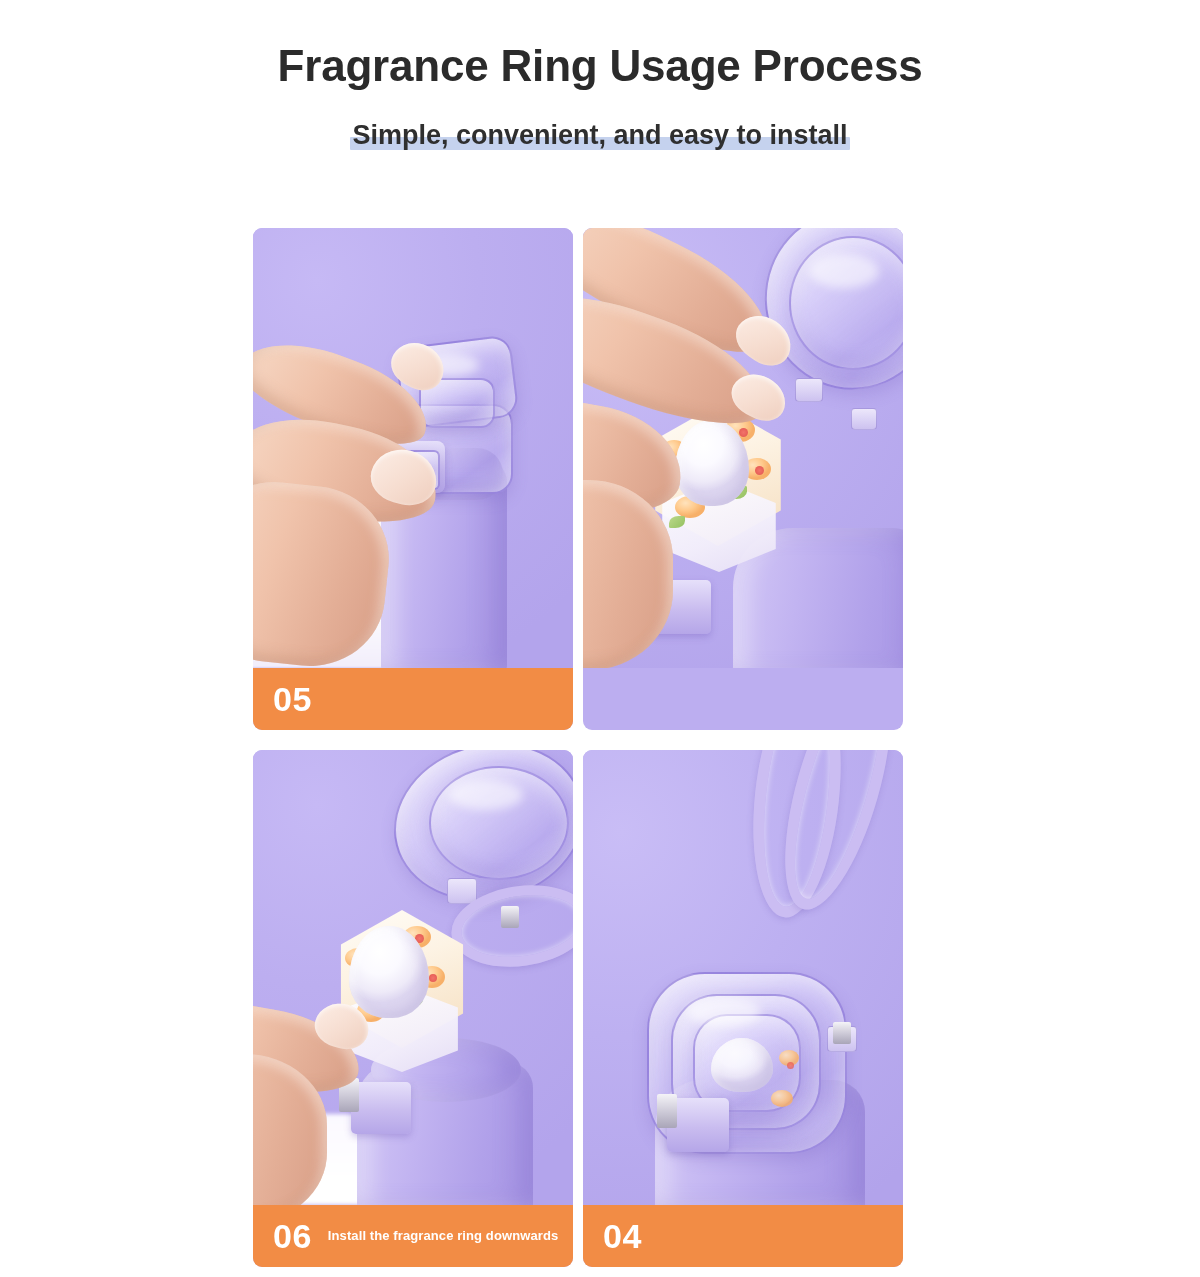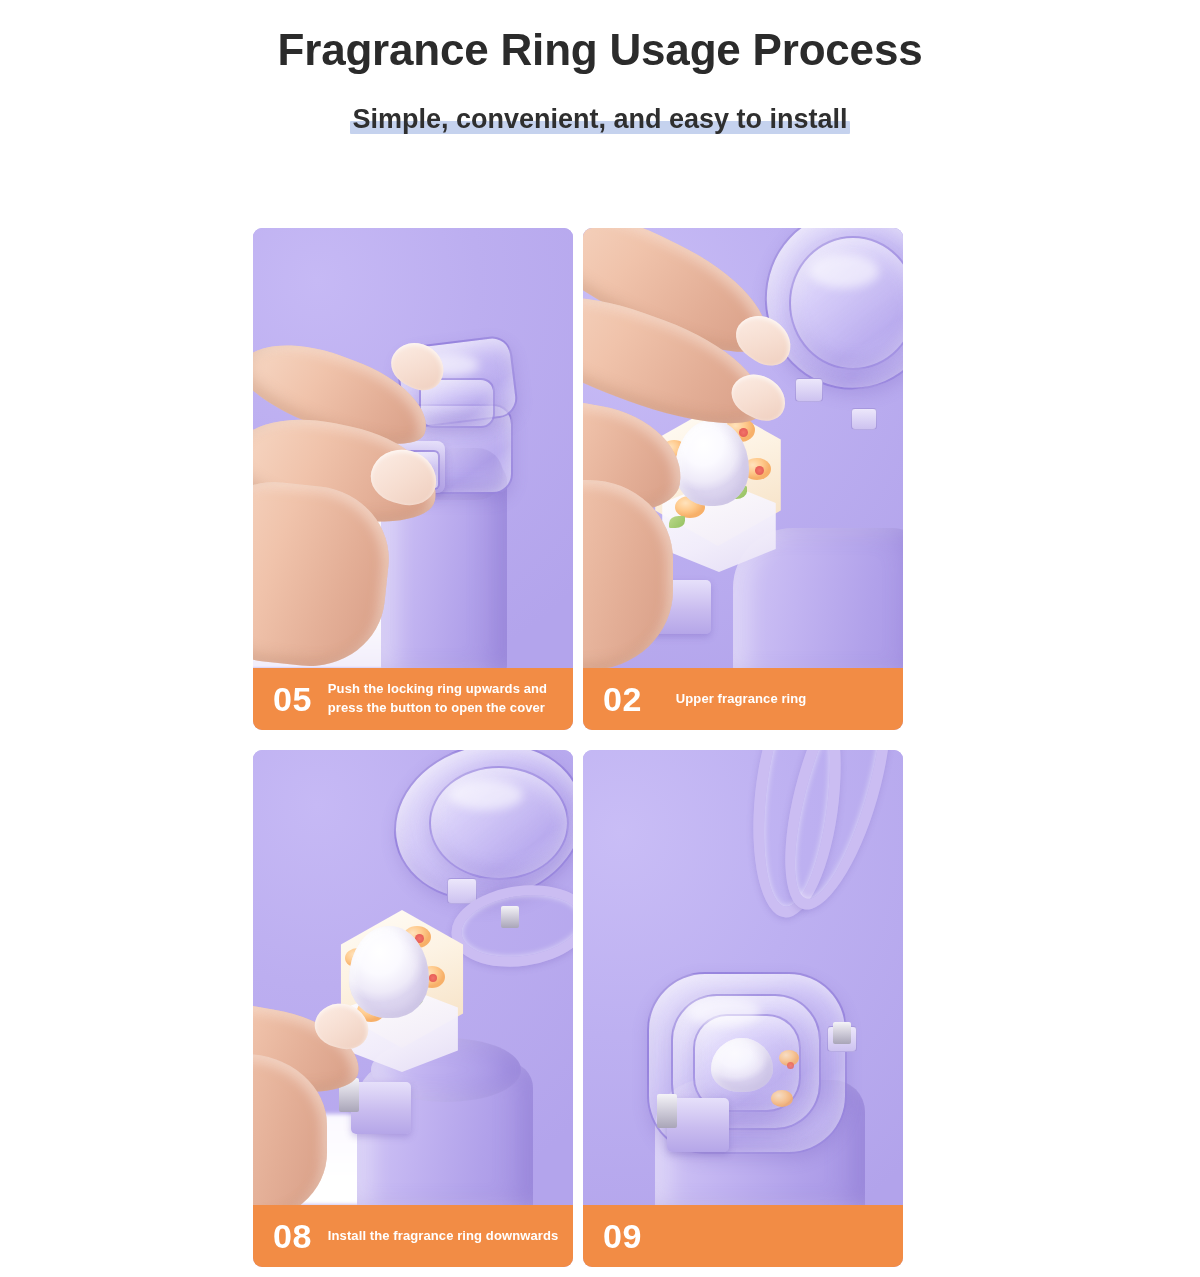--- a/index.html
+++ b/index.html
@@ -7,21 +7,21 @@
     width:1200px;height:1277px;
     background:#ffffff;
     font-family:"Liberation Sans","DejaVu Sans",sans-serif;
     overflow:hidden;position:relative;
   }
 
   
   .header{width:100%;text-align:center;padding-top:26px;}
   .main-title{
     font-size:44px;font-weight:700;color:#2b2b2b;
-    letter-spacing:-0.2px;line-height:1.1;margin:0;
+    letter-spacing:-0.2px;line-height:1.1;margin:16px;
   }
   .subtitle-wrap{margin-top:30px;display:flex;justify-content:center;}
   .subtitle{
     position:relative;font-size:27px;font-weight:400;color:#2f2f2f;
     line-height:1.15;padding:0 2px;display:inline-block;
   }
   .subtitle .hl{
     position:absolute;left:0;right:0;bottom:1px;height:13px;
     background:#c5d2ee;z-index:0;border-radius:1px;
   }
@@ -189,24 +189,20 @@
         <div class="finger" style="left:-16px;top:128px;width:196px;height:74px;transform:rotate(20deg);"></div>
         <div class="nail" style="left:138px;top:116px;width:54px;height:44px;transform:rotate(28deg);"></div>
         <div class="finger" style="left:-24px;top:196px;width:210px;height:92px;transform:rotate(12deg);"></div>
         <div class="nail" style="left:118px;top:222px;width:66px;height:54px;transform:rotate(14deg);"></div>
         <div class="finger" style="left:-56px;top:256px;width:190px;height:180px;border-radius:40%;transform:rotate(6deg);"></div>
       </div>
     </div>
 
     <div class="cap two">
       <div class="cap-num">05</div>
-      <div class="cap-txt">
-        <div>Push the locking ring upwards and</div>
-        <div>press the button to open the cover</div>
-      </div>
     </div>
   </div>
 
   <div class="card">
     <div class="photo tall">
       <div class="bg-lav2"></div>
 
       <div class="bottle-body" style="left:150px;top:300px;width:190px;height:150px;border-radius:60px 30px 0 0;"></div>
       <div class="glassy" style="left:182px;top:-18px;width:168px;height:176px;border-radius:50%;transform:rotate(-12deg);"></div>
       <div class="glassy" style="left:206px;top:8px;width:124px;height:130px;border-radius:50%;opacity:.8;"></div>
@@ -232,24 +228,20 @@
       <div class="hand">
         <div class="finger" style="left:-62px;top:8px;width:260px;height:86px;transform:rotate(26deg);"></div>
         <div class="nail" style="left:152px;top:90px;width:58px;height:44px;transform:rotate(34deg);"></div>
         <div class="finger" style="left:-78px;top:86px;width:268px;height:88px;transform:rotate(20deg);"></div>
         <div class="nail" style="left:148px;top:148px;width:56px;height:42px;transform:rotate(28deg);"></div>
         <div class="finger" style="left:-96px;top:176px;width:196px;height:106px;transform:rotate(10deg);"></div>
         <div class="finger" style="left:-110px;top:252px;width:200px;height:190px;border-radius:42%;"></div>
       </div>
     </div>
 
-    <div class="cap one">
-      <div class="cap-num">02</div>
-      <div class="cap-txt wide" style="margin-left:34px;">Upper fragrance ring</div>
-    </div>
   </div>
 
   <div class="card">
     <div class="photo tall4">
       <div class="bg-lav"></div>
       <div class="table-w2"></div>
 
       <div class="bottle-body" style="left:104px;top:312px;width:176px;height:148px;border-radius:40px 26px 0 0;"></div>
       <div class="bottle-body" style="left:118px;top:288px;width:150px;height:64px;border-radius:50%;"></div>
 
@@ -275,21 +267,21 @@
       <div class="nub" style="left:96px;top:176px;width:80px;height:92px;"></div>
 
       <div class="hand">
         <div class="finger" style="left:-92px;top:258px;width:200px;height:80px;transform:rotate(10deg);"></div>
         <div class="nail" style="left:62px;top:254px;width:54px;height:44px;transform:rotate(16deg);"></div>
         <div class="finger" style="left:-122px;top:304px;width:196px;height:170px;border-radius:42%;"></div>
       </div>
     </div>
 
     <div class="cap one">
-      <div class="cap-num">08</div>
+      <div class="cap-num">06</div>
       <div class="cap-txt compact">Install the fragrance ring downwards</div>
     </div>
   </div>
 
   <div class="card">
     <div class="photo tall4">
       <div class="bg-lav2"></div>
 
       <div class="strap" style="left:172px;top:-74px;width:62px;height:220px;transform:rotate(6deg);border-width:11px;"></div>
       <div class="strap" style="left:214px;top:-90px;width:60px;height:232px;transform:rotate(16deg);border-width:11px;"></div>
@@ -306,17 +298,17 @@
       <div class="fruit peach" style="left:96px;top:348px;width:20px;height:16px;opacity:.8;"></div>
       <div class="fruit dot" style="left:204px;top:312px;width:7px;height:7px;opacity:.8;"></div>
 
       <div class="hinge" style="left:244px;top:276px;width:28px;height:24px;"></div>
       <div class="metal" style="left:250px;top:272px;width:18px;height:22px;"></div>
       <div class="lock-tab" style="left:84px;top:348px;width:62px;height:54px;"></div>
       <div class="metal" style="left:74px;top:344px;width:20px;height:34px;"></div>
     </div>
 
     <div class="cap two">
-      <div class="cap-num">09</div>
+      <div class="cap-num">04</div>
     </div>
   </div>
 
 </div>
 
 </body></html>

